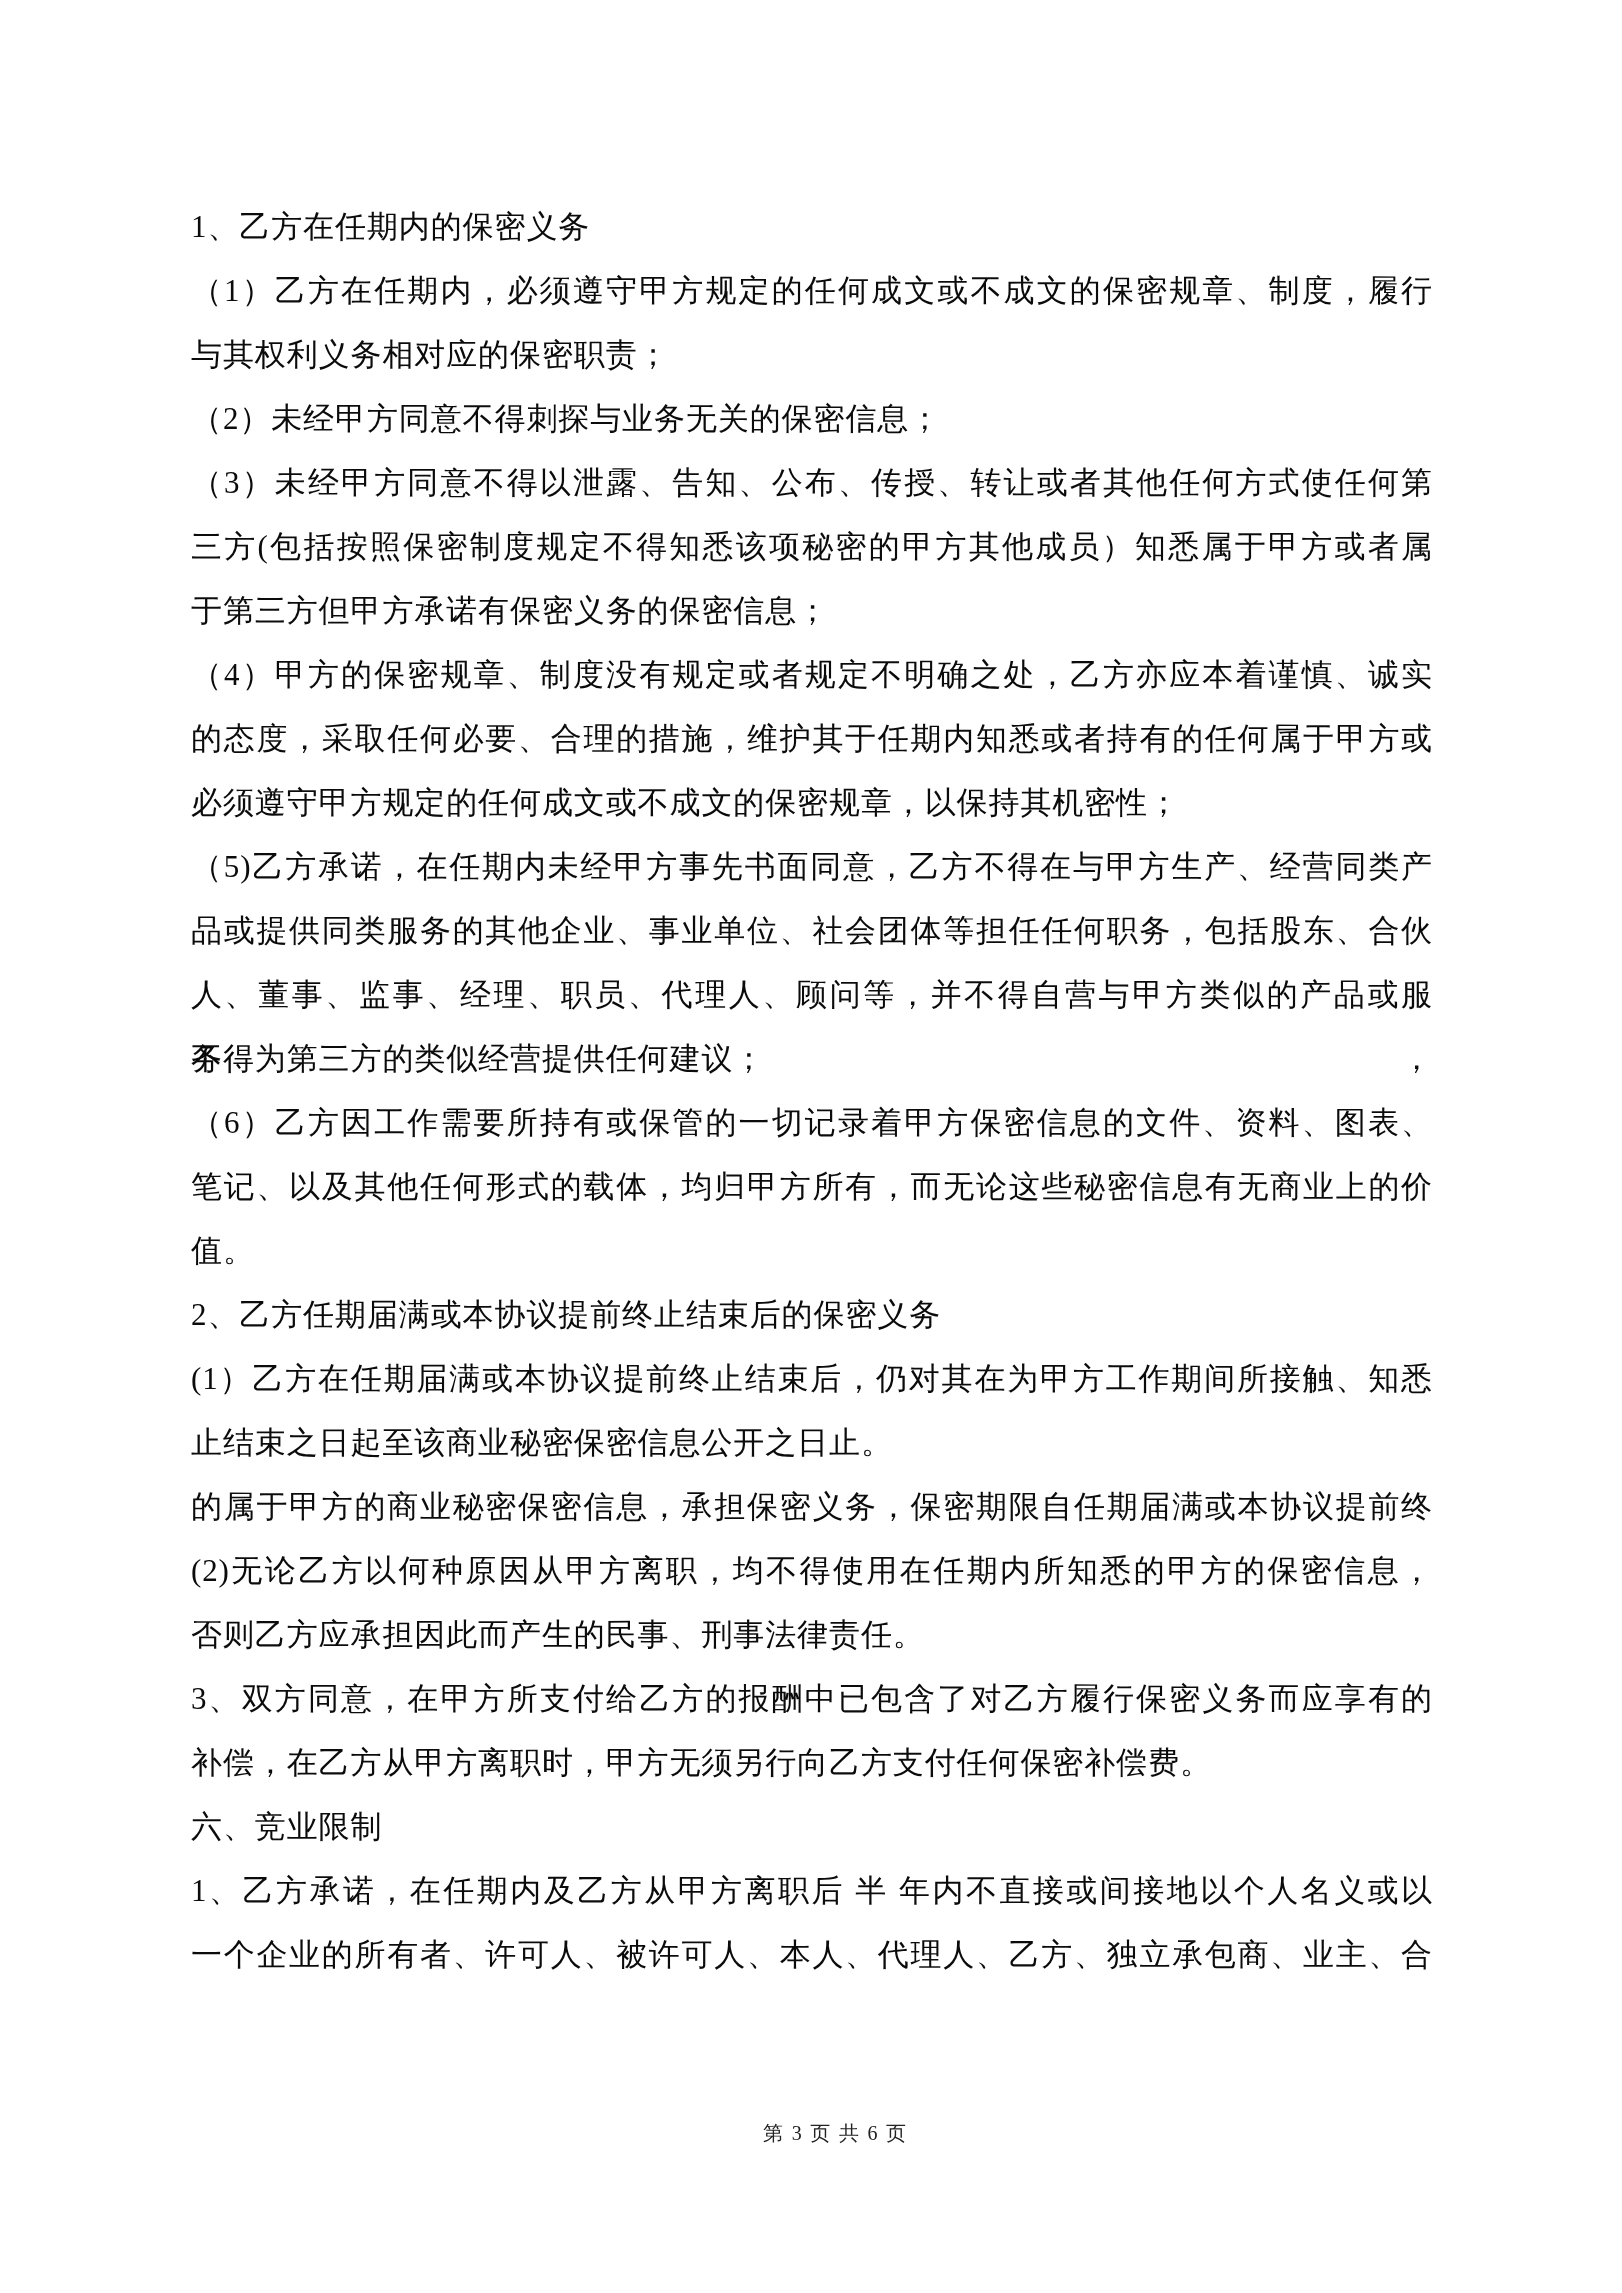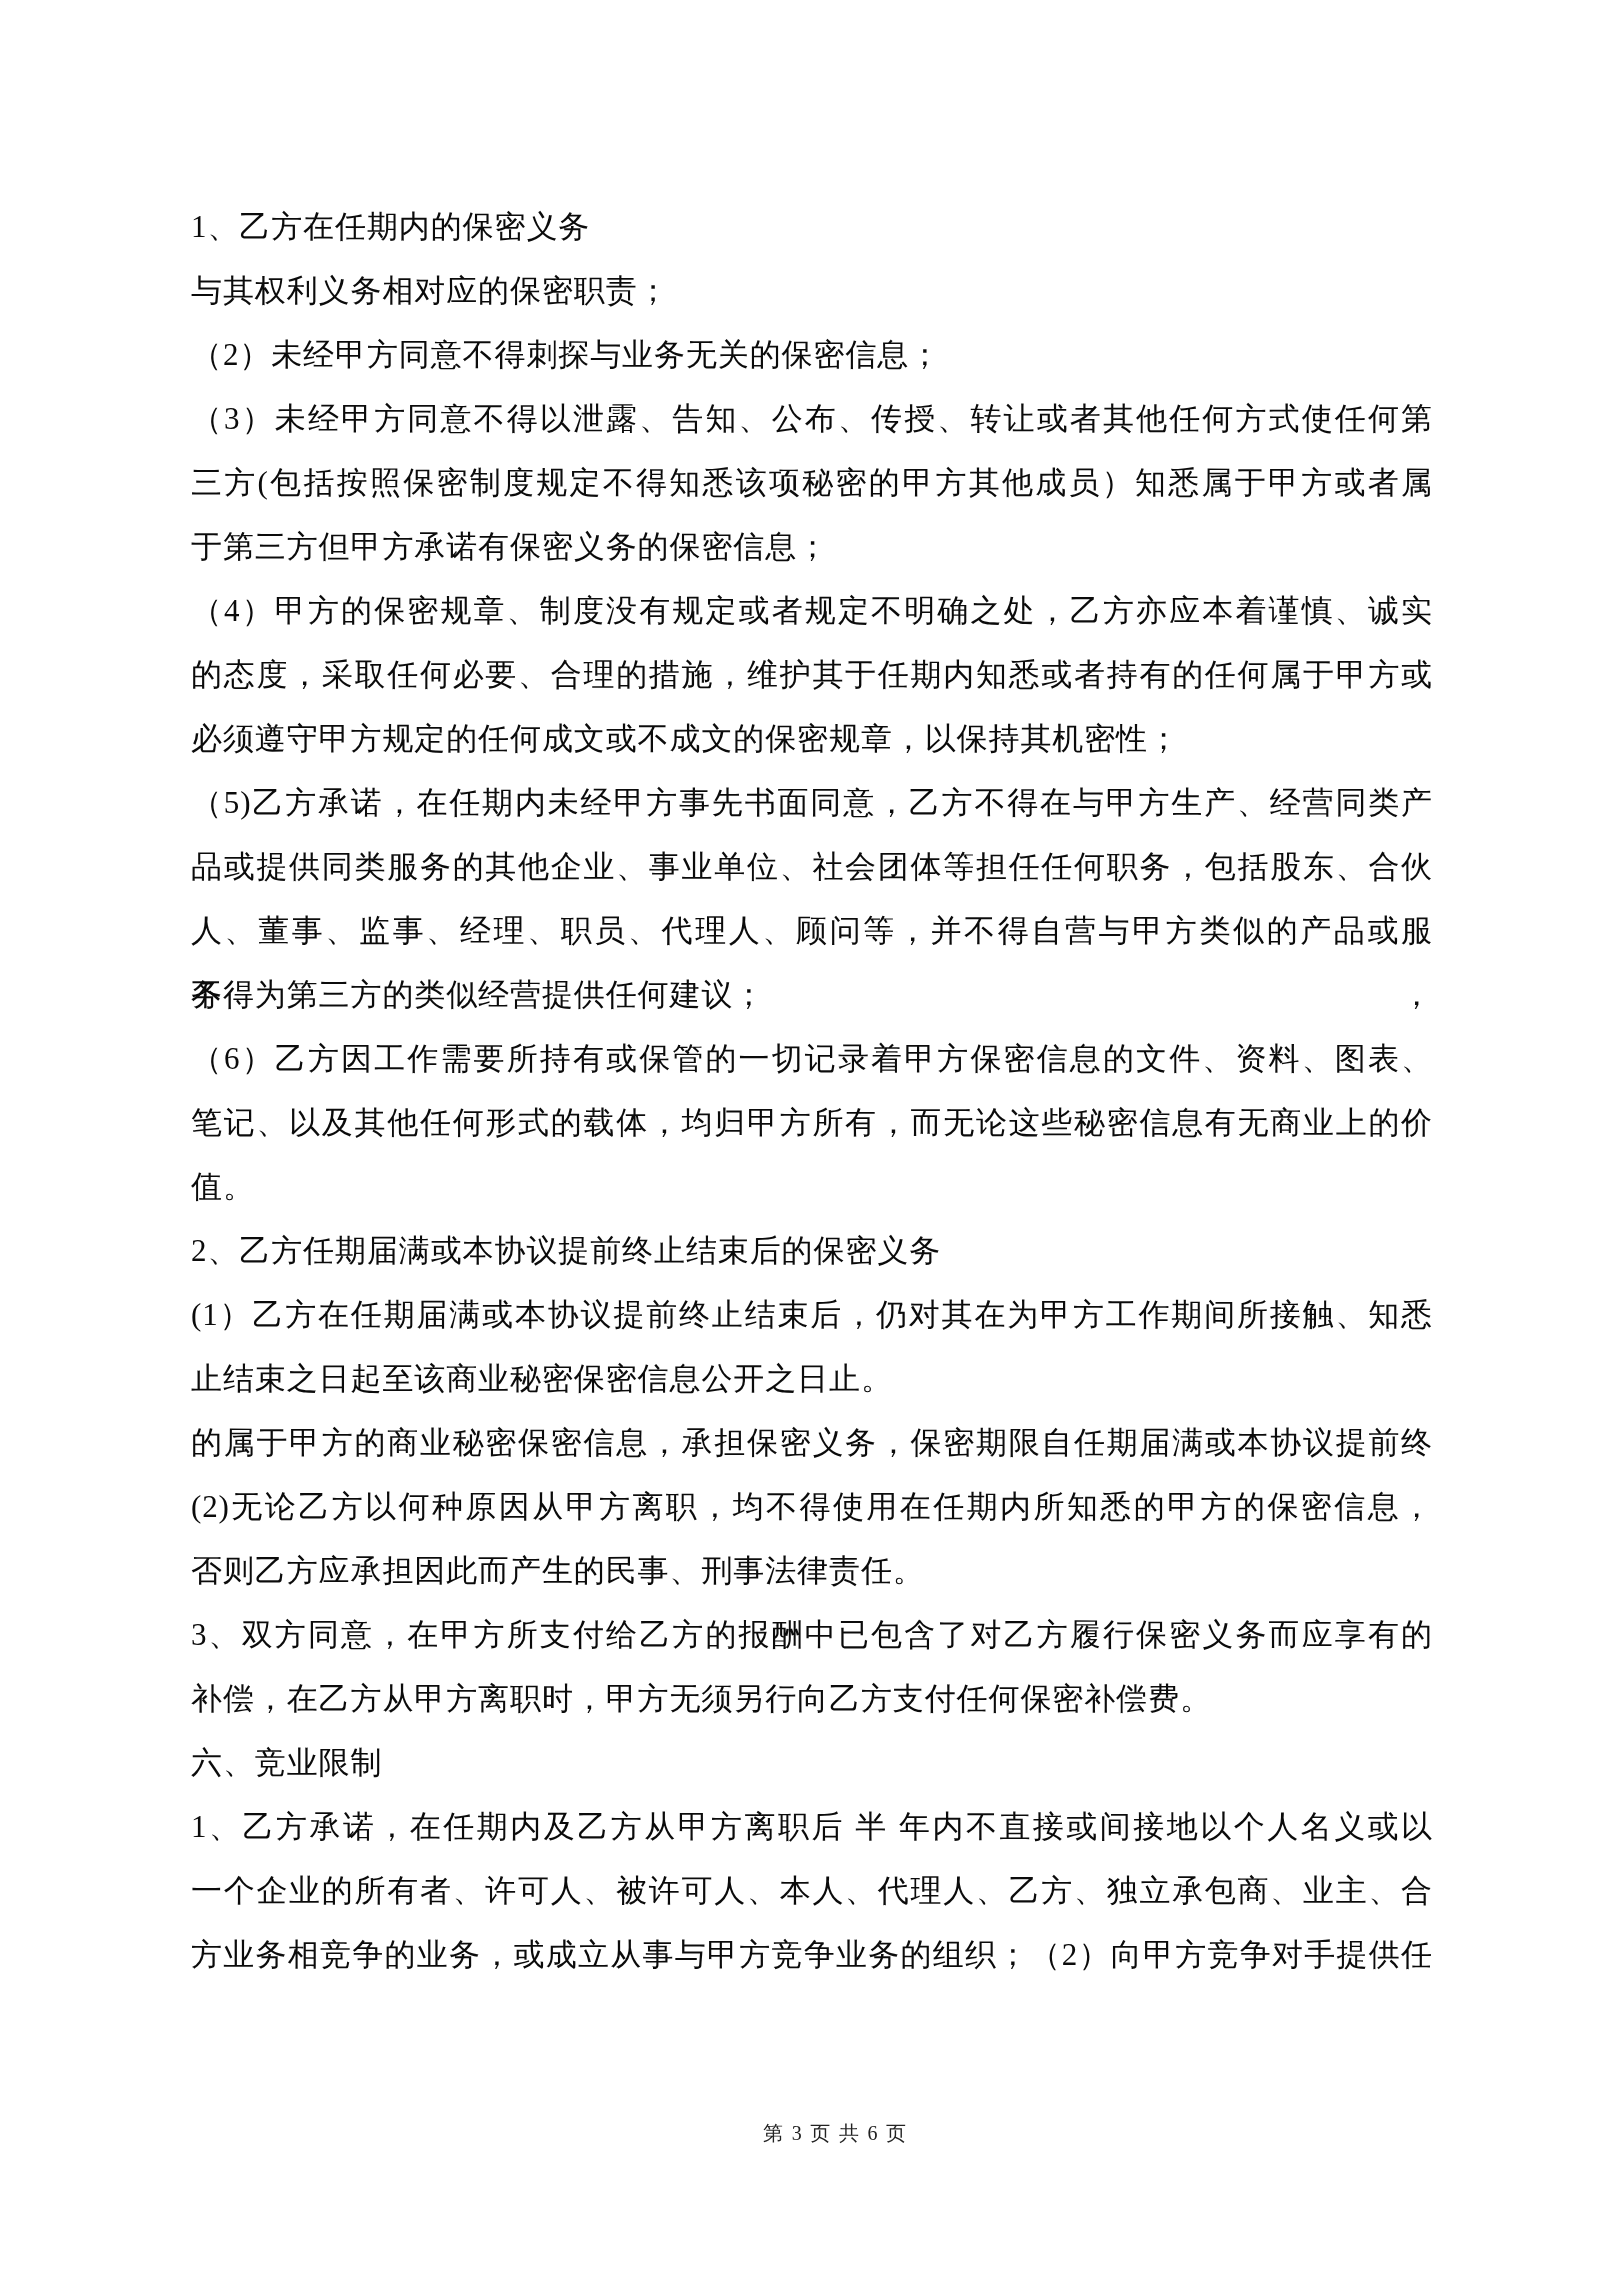--- a/index.html
+++ b/index.html
@@ -52,20 +52,21 @@
     font-family: "Liberation Serif", "DejaVu Serif", serif;
     margin-left: 24px;
   }
 </style>
 </head>
 <body>
 
 <div class="page">
   <div class="doc-body">
     <div class="line s">1、乙方在任期内的保密义务</div>
+    <div class="line j">（1）乙方在任期内，必须遵守甲方规定的任何成文或不成文的保密规章、制度，履行</div>
     <div class="line s">与其权利义务相对应的保密职责；</div>
     <div class="line s">（2）未经甲方同意不得刺探与业务无关的保密信息；</div>
     <div class="line j">（3）未经甲方同意不得以泄露、告知、公布、传授、转让或者其他任何方式使任何第</div>
     <div class="line j">三方(包括按照保密制度规定不得知悉该项秘密的甲方其他成员）知悉属于甲方或者属</div>
     <div class="line s">于第三方但甲方承诺有保密义务的保密信息；</div>
     <div class="line j">（4）甲方的保密规章、制度没有规定或者规定不明确之处，乙方亦应本着谨慎、诚实</div>
     <div class="line j">的态度，采取任何必要、合理的措施，维护其于任期内知悉或者持有的任何属于甲方或</div>
     <div class="line s">必须遵守甲方规定的任何成文或不成文的保密规章，以保持其机密性；</div>
     <div class="line j">（5)乙方承诺，在任期内未经甲方事先书面同意，乙方不得在与甲方生产、经营同类产</div>
     <div class="line j">品或提供同类服务的其他企业、事业单位、社会团体等担任任何职务，包括股东、合伙</div>
@@ -78,17 +79,16 @@
     <div class="line j">(1）乙方在任期届满或本协议提前终止结束后，仍对其在为甲方工作期间所接触、知悉</div>
     <div class="line s">止结束之日起至该商业秘密保密信息公开之日止。</div>
     <div class="line j">的属于甲方的商业秘密保密信息，承担保密义务，保密期限自任期届满或本协议提前终</div>
     <div class="line j">(2)无论乙方以何种原因从甲方离职，均不得使用在任期内所知悉的甲方的保密信息，</div>
     <div class="line s">否则乙方应承担因此而产生的民事、刑事法律责任。</div>
     <div class="line j">3、双方同意，在甲方所支付给乙方的报酬中已包含了对乙方履行保密义务而应享有的</div>
     <div class="line s">补偿，在乙方从甲方离职时，甲方无须另行向乙方支付任何保密补偿费。</div>
     <div class="line s">六、竞业限制</div>
     <div class="line j">1、乙方承诺，在任期内及乙方从甲方离职后 半 年内不直接或间接地以个人名义或以</div>
     <div class="line j">一个企业的所有者、许可人、被许可人、本人、代理人、乙方、独立承包商、业主、合</div>
-    <div class="line j">方业务相竞争的业务，或成立从事与甲方竞争业务的组织；（2）向甲方竞争对手提供任</div>
   </div>
   <div class="page-footer">第 3 页 共 6 页</div>
 </div>
 
 
 </body></html>

